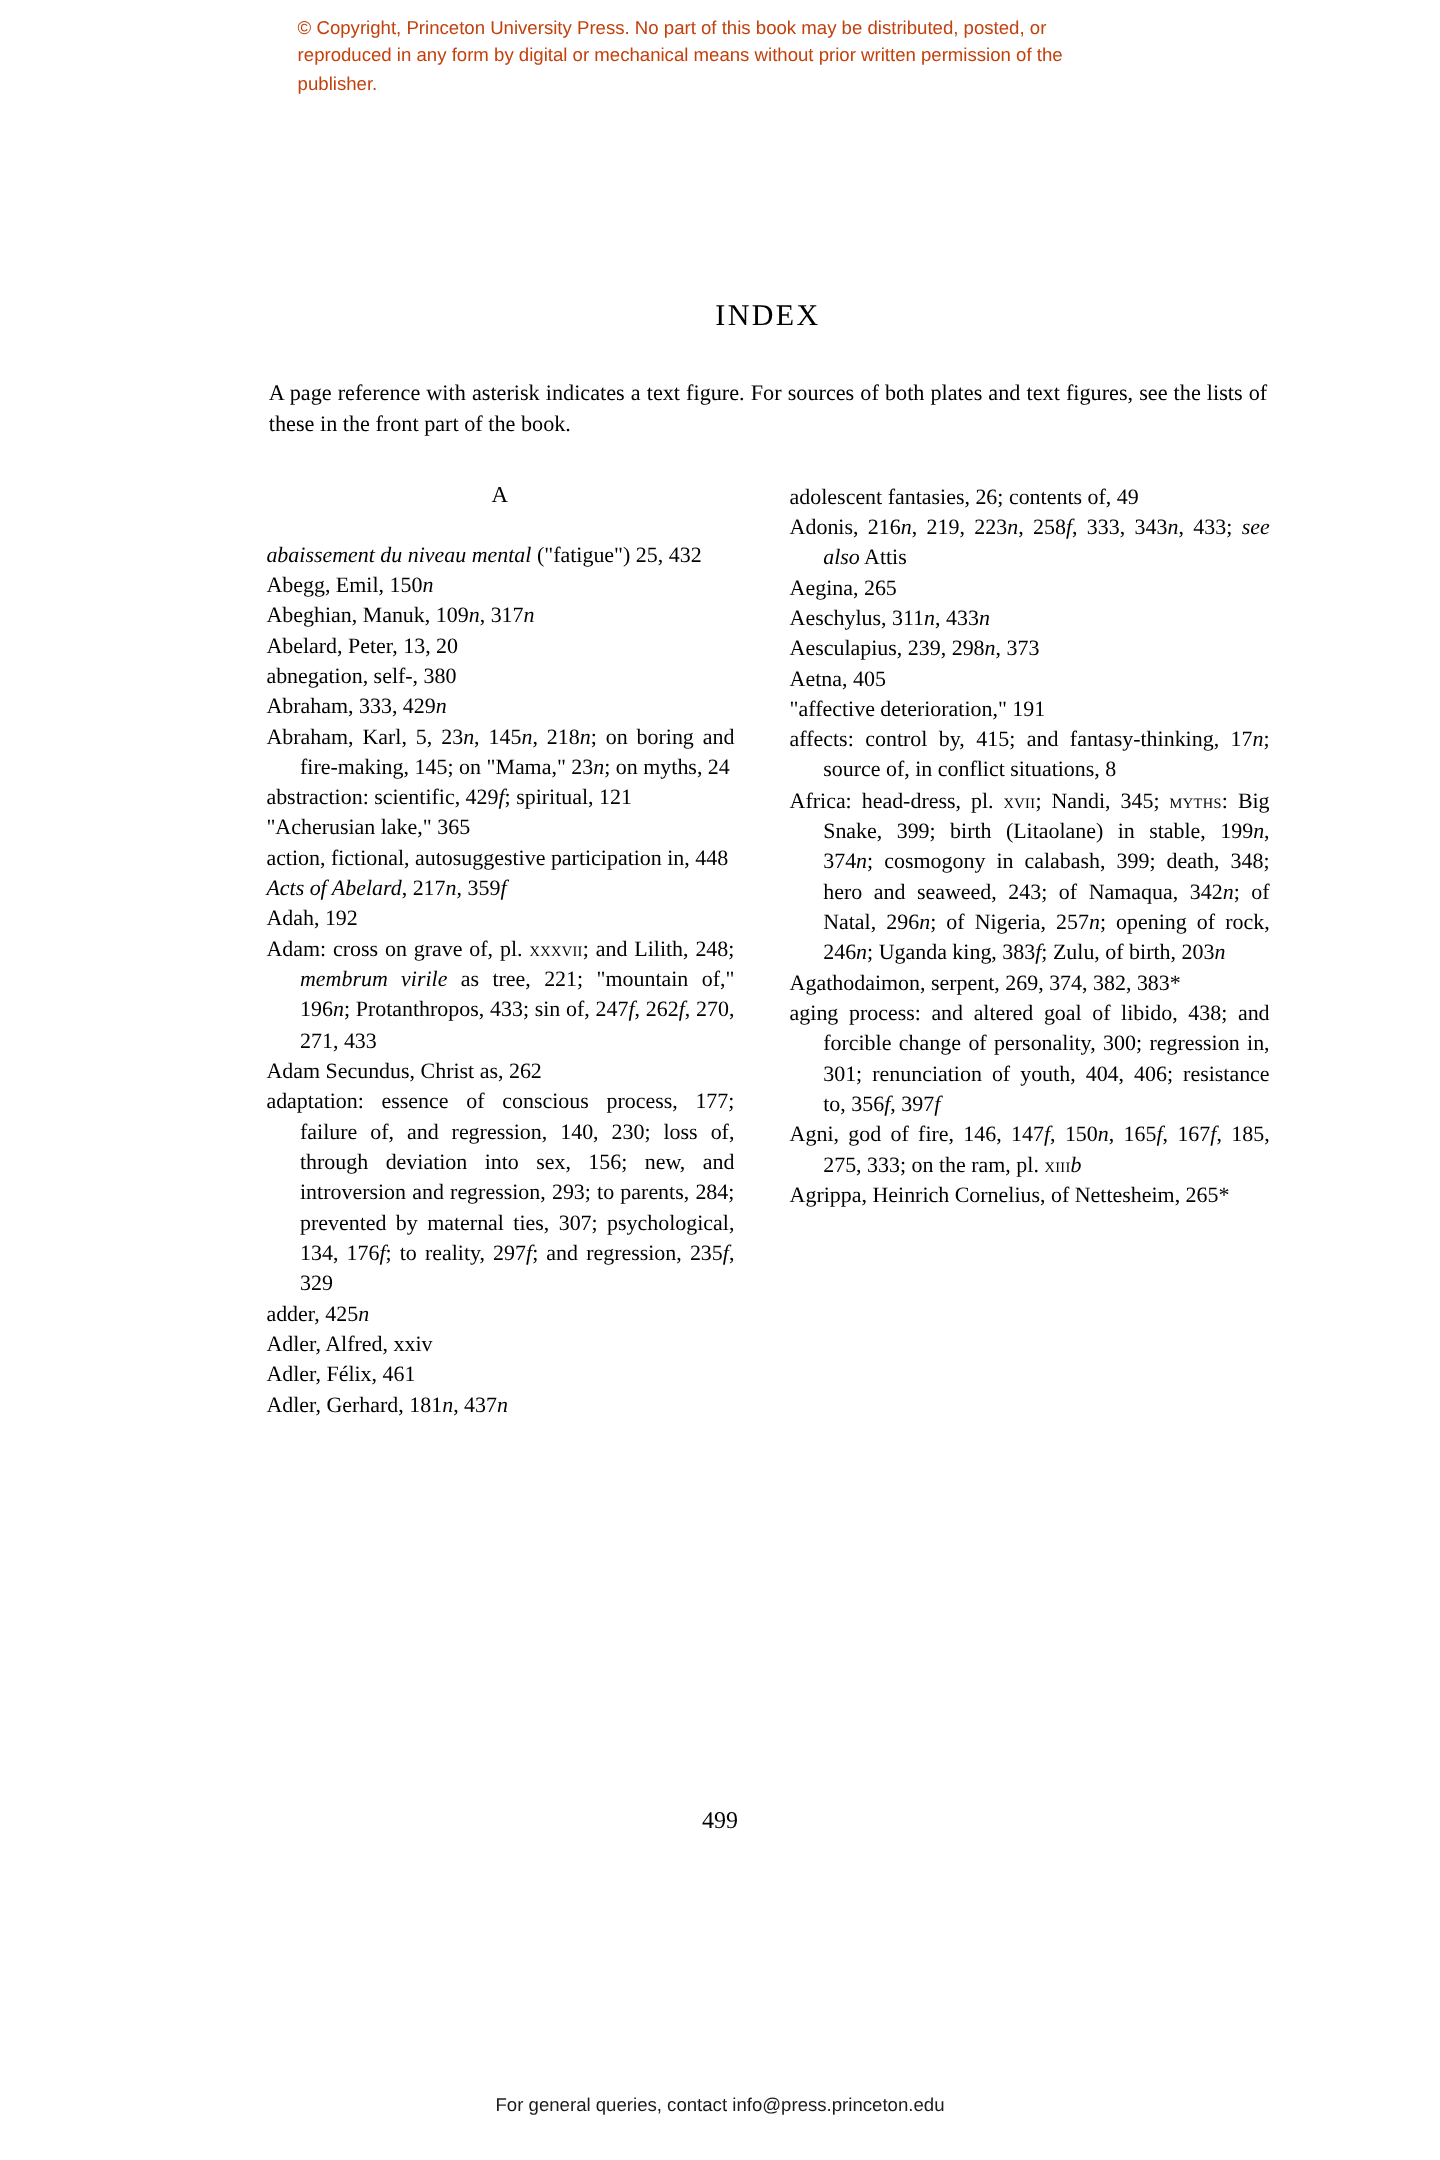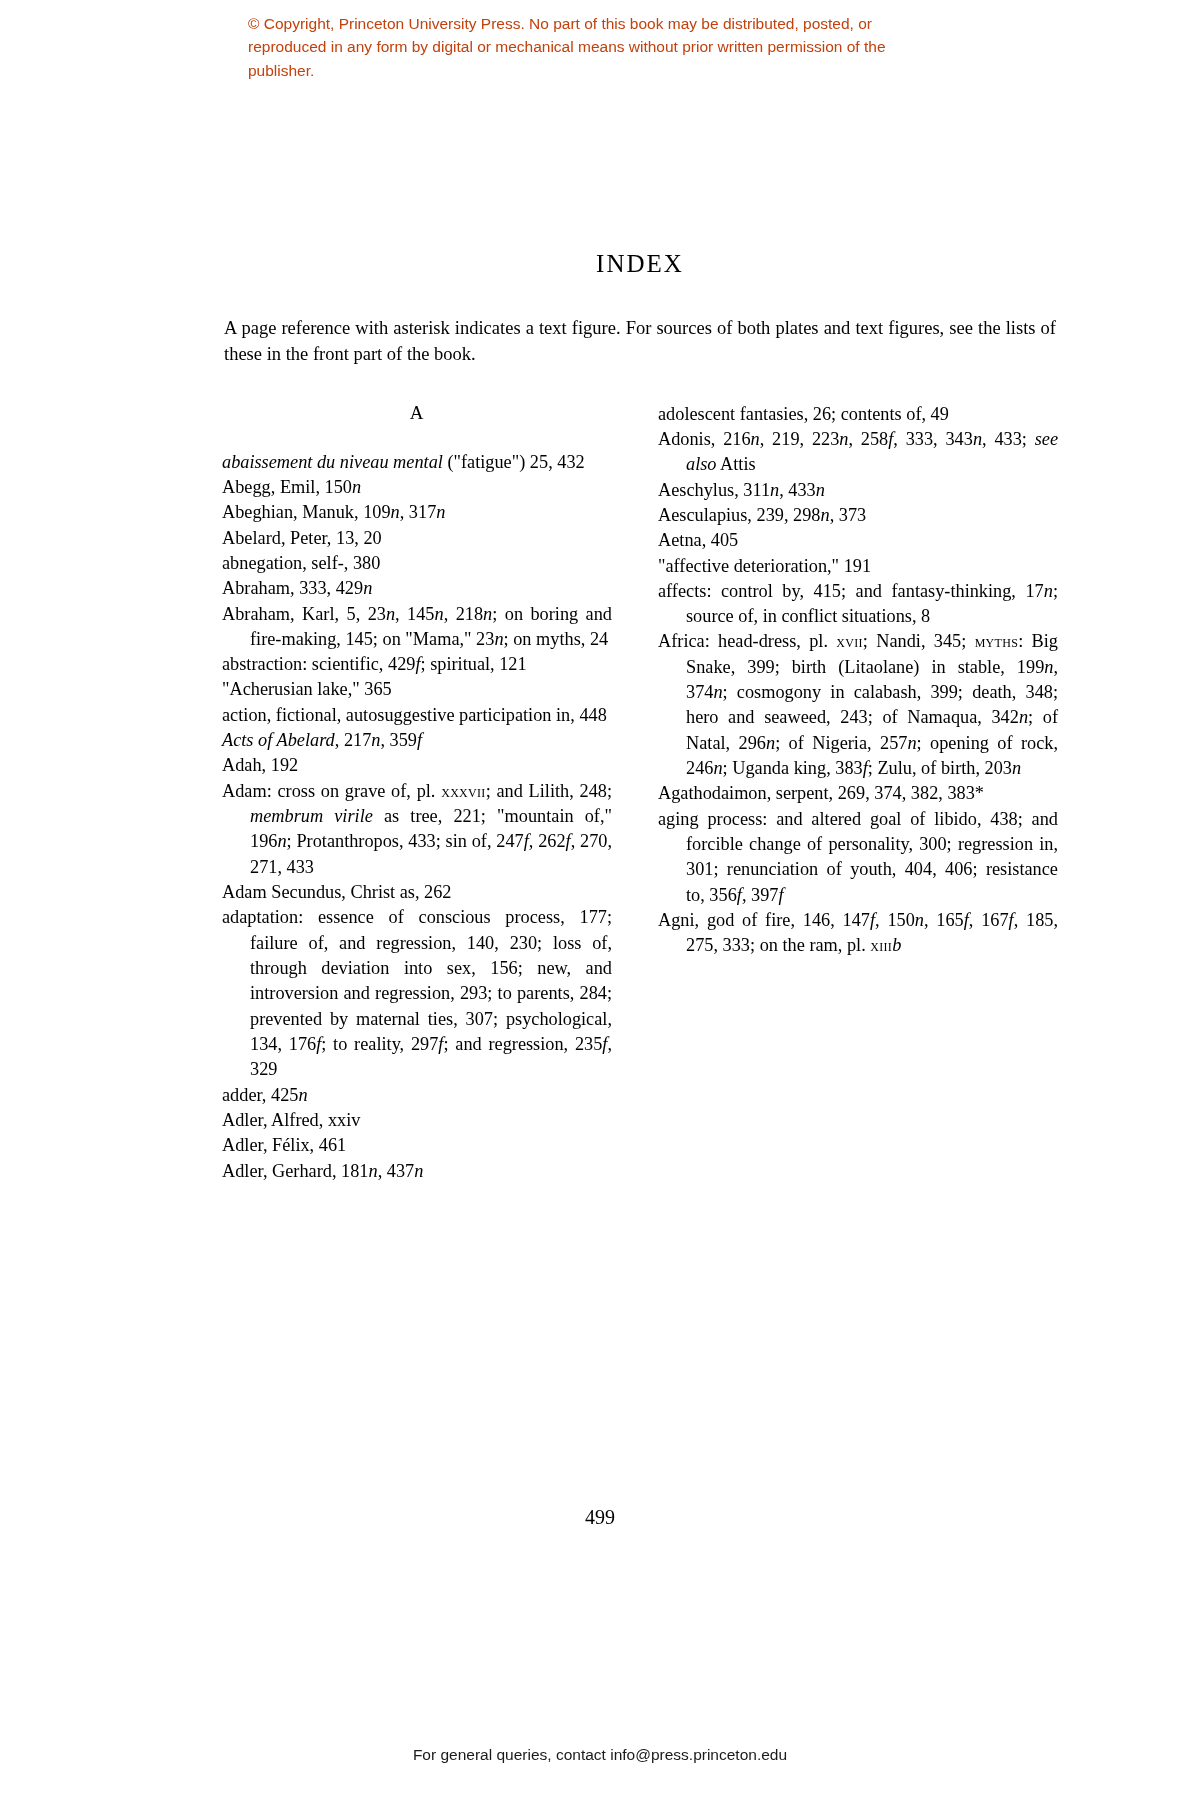--- a/index.html
+++ b/index.html
@@ -137,29 +137,31 @@
           <p class="entry">adder, 425<i>n</i></p>
           <p class="entry">Adler, Alfred, xxiv</p>
           <p class="entry">Adler, Félix, 461</p>
           <p class="entry">Adler, Gerhard, 181<i>n</i>, 437<i>n</i></p>
         </div>
     </div>
     <div class="col col-right">
       <div id="right-entries">
           <p class="entry">adolescent fantasies, 26; contents of, 49</p>
           <p class="entry">Adonis, 216<i>n</i>, 219, 223<i>n</i>, 258<i>f</i>, 333, 343<i>n</i>, 433; <i>see also</i> Attis</p>
+          <p class="entry">Aegina, 265</p>
           <p class="entry">Aeschylus, 311<i>n</i>, 433<i>n</i></p>
           <p class="entry">Aesculapius, 239, 298<i>n</i>, 373</p>
           <p class="entry">Aetna, 405</p>
           <p class="entry">"affective deterioration," 191</p>
           <p class="entry">affects: control by, 415; and fantasy-thinking, 17<i>n</i>; source of, in conflict situations, 8</p>
           <p class="entry">Africa: head-dress, pl. <span class="sc">xvii</span>; Nandi, 345; <span class="sc">myths</span>: Big Snake, 399; birth (Litaolane) in stable, 199<i>n</i>, 374<i>n</i>; cosmogony in calabash, 399; death, 348; hero and seaweed, 243; of Namaqua, 342<i>n</i>; of Natal, 296<i>n</i>; of Nigeria, 257<i>n</i>; opening of rock, 246<i>n</i>; Uganda king, 383<i>f</i>; Zulu, of birth, 203<i>n</i></p>
           <p class="entry">Agathodaimon, serpent, 269, 374, 382, 383*</p>
           <p class="entry">aging process: and altered goal of libido, 438; and forcible change of personality, 300; regression in, 301; renunciation of youth, 404, 406; resistance to, 356<i>f</i>, 397<i>f</i></p>
           <p class="entry">Agni, god of fire, 146, 147<i>f</i>, 150<i>n</i>, 165<i>f</i>, 167<i>f</i>, 185, 275, 333; on the ram, pl. <span class="sc">xiii</span><i>b</i></p>
+          <p class="entry">Agrippa, Heinrich Cornelius, of Nettesheim, 265*</p>
         </div>
     </div>
   </div>
 
 </div>
 
 <div class="folio">499</div>
 
 <div class="footer">For general queries, contact info@press.princeton.edu</div>
 

